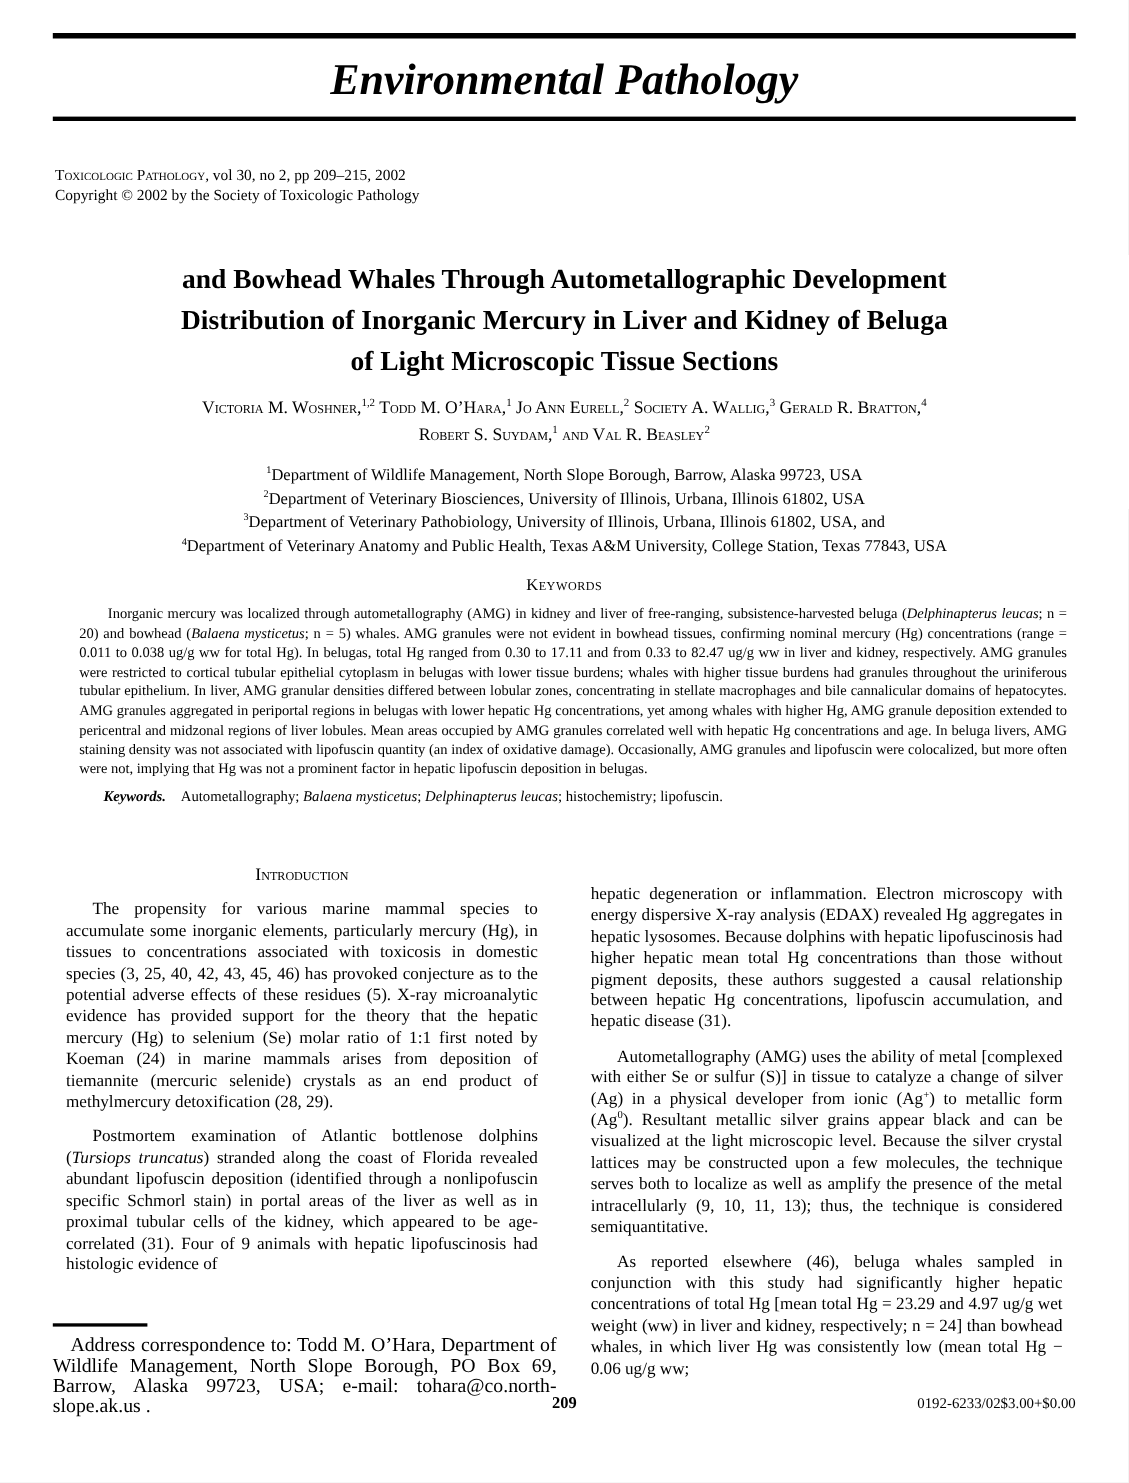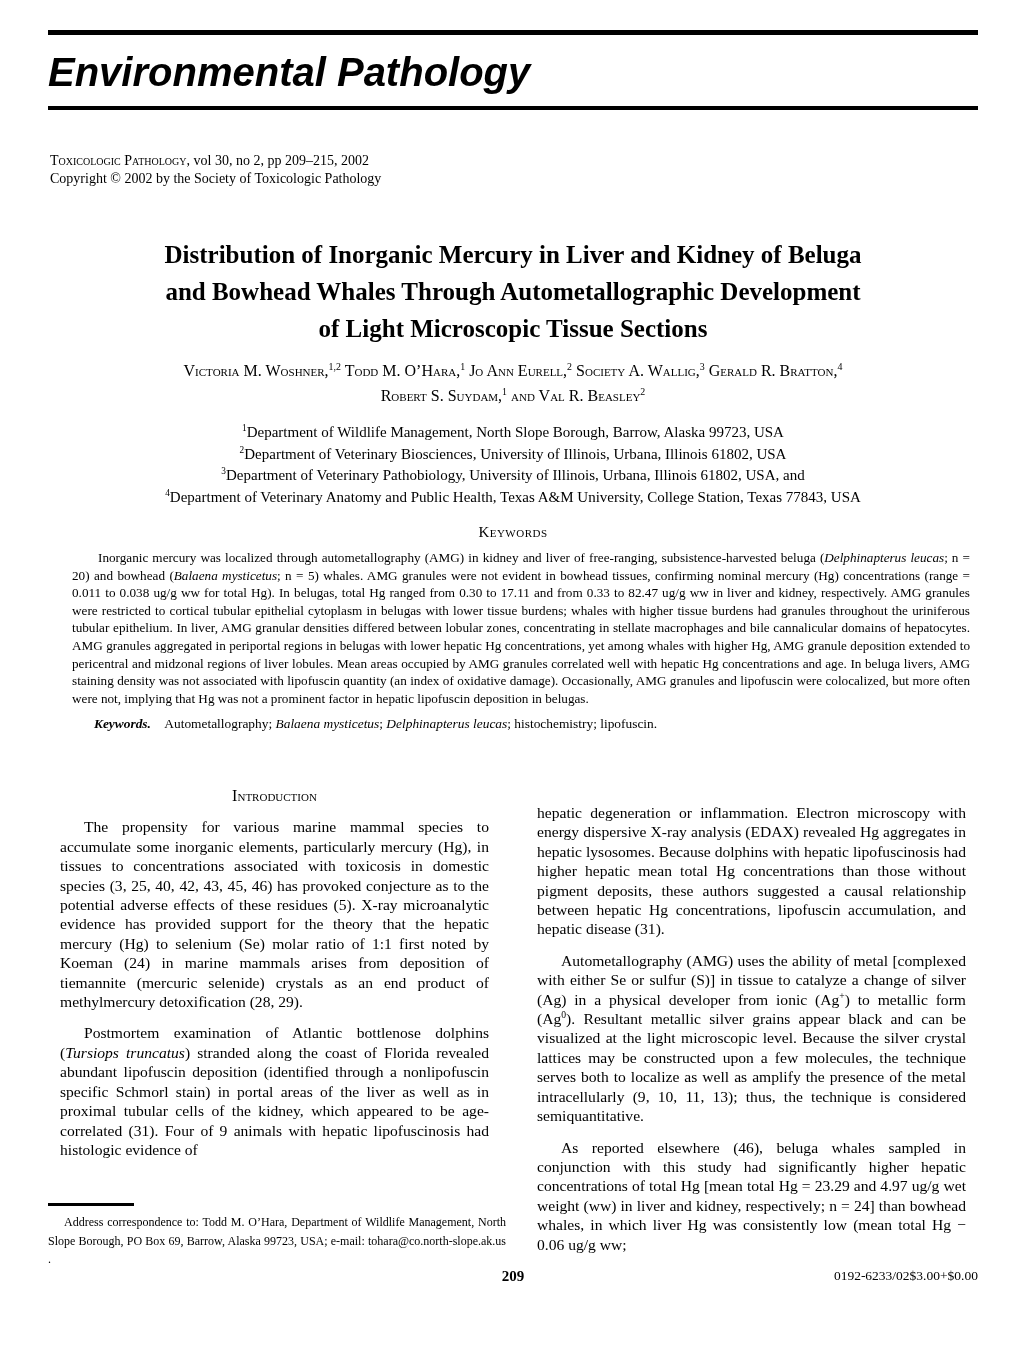--- a/index.html
+++ b/index.html
@@ -12,21 +12,22 @@
     color: #000000;
     font-family: "Liberation Serif", serif;
     overflow: hidden;
   }
   .rule { position: absolute; left: 48px; width: 930px; background: #000; }
   .rule-top { top: 30px; height: 5px; }
   .rule-mid { top: 106px; height: 4px; }
 
   .masthead-title {
     position: absolute; top: 46px; left: 48px; width: 930px;
-    font-family: Liberation Sans, sans-serif;
+    text-align: center;
+    font-family: Liberation Serif, serif;
     font-style: italic; font-weight: bold;
     font-size: 40px; line-height: 52px;
   }
   .journal-info {
     position: absolute; top: 152px; left: 50px;
     font-size: 14px; line-height: 17.5px;
   }
   .sc { font-variant: small-caps; }
 
   .article-title {
@@ -65,21 +66,21 @@
   .col p { margin: 12px; text-align: justify; hyphens: auto; }
   .col p.indent { text-indent: 24px; }
   .col-left  { position: absolute; top: 786px; left: 48px;  width: 453px; }
   .col-right { position: absolute; top: 791px; left: 525px; width: 453px; }
   .section-head {
     text-align: center; font-variant: small-caps;
     font-size: 16px; margin-bottom: 6px;
   }
   .footnote {
     position: absolute; top: 1203px; left: 48px; width: 458px;
-    font-size: 12px; line-height: 18.6px; text-align: justify;
+    font-size: 18px; line-height: 18.6px; text-align: justify;
   }
   .footnote-rule { width: 86px; height: 3px; background: #000; margin-bottom: 7px; }
   .footnote-text { margin: 0; text-indent: 16px; }
 
   .page-number {
     position: absolute; top: 1268px; left: 0; width: 1026px;
     text-align: center; font-size: 15px; font-weight: bold;
   }
   .footer-code {
     position: absolute; top: 1268px; right: 48px; font-size: 13.5px;
@@ -93,22 +94,22 @@
   <div class="rule rule-top"></div>
   <div class="masthead-title">Environmental Pathology</div>
   <div class="rule rule-mid"></div>
 
   <div class="journal-info">
     <div><span class="sc">Toxicologic Pathology</span><span>, vol 30, no 2, pp 209–215, 2002</span></div>
     <div>Copyright © 2002 by the Society of Toxicologic Pathology</div>
   </div>
 
   <div class="article-title">
+    <div>and Bowhead Whales Through Autometallographic Development</div>
     <div>Distribution of Inorganic Mercury in Liver and Kidney of Beluga</div>
-    <div>and Bowhead Whales Through Autometallographic Development</div>
     <div>of Light Microscopic Tissue Sections</div>
   </div>
 
   <div class="authors">
     <div><span>Victoria M. Woshner,</span><sup>1,2</sup><span> Todd M. O’Hara,</span><sup>1</sup><span> Jo Ann Eurell,</span><sup>2</sup><span> Society A. Wallig,</span><sup>3</sup><span> Gerald R. Bratton,</span><sup>4</sup></div>
     <div><span>Robert S. Suydam,</span><sup>1</sup><span> and Val R. Beasley</span><sup>2</sup></div>
   </div>
 
   <div class="affiliations">
     <div><sup>1</sup><span>Department of Wildlife Management, North Slope Borough, Barrow, Alaska 99723, USA</span></div>

